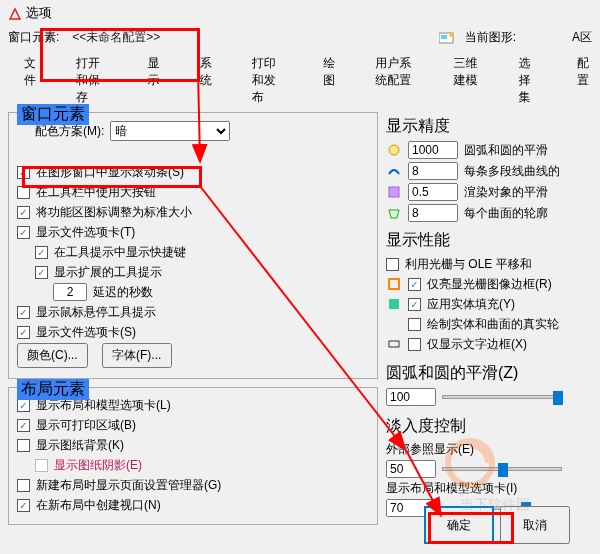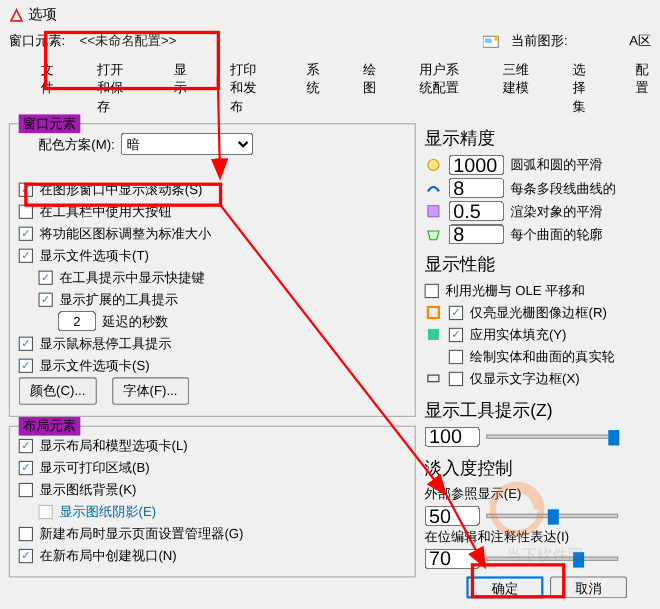--- a/index.html
+++ b/index.html
@@ -3,41 +3,41 @@
 <meta charset="utf-8">
 <style>
 * { box-sizing: border-box; font-family: "Microsoft YaHei", sans-serif; }
 body { margin: 0; width: 600px; height: 554px; background: #f0f0f0; font-size: 12px; color: #000; position: relative; overflow: hidden; }
 .window { background: #f0f0f0; }
 .title-bar { padding: 4px 8px; font-size: 13px; }
 .title-bar svg { vertical-align: middle; }
 .config-row { display: flex; align-items: center; padding: 2px 8px; gap: 8px; }
 .profile-box { border: 1px solid transparent; padding: 0 4px; }
 .unnamed { color: #222; }
-.tabs { display: flex; gap: 19px; margin-top: 2px; padding-left: 27px; }
+.tabs { display: flex; gap: 19px; margin-top: 2px; padding-left: 14px; }
 .tab { padding: 4px 10px; font-size: 12px; cursor: pointer; }
 .content { display: flex; gap: 8px; padding: 2px 8px; }
 .col-left { width: 370px; }
 .col-right { width: 200px; }
 .fieldset { border: 1px solid #aaa; margin-bottom: 8px; padding: 6px 8px 8px; position: relative; }
-.legend { position: absolute; top: -9px; left: 8px; background: #a21caf; padding: 0 4px; font-size: 12px; }
+.legend { position: absolute; top: -9px; left: 8px; background: #3b82f6; padding: 0 4px; font-size: 16px; }
 .row { display: flex; align-items: center; gap: 6px; margin: 2px 0; min-height: 18px; }
 .indent1 { padding-left: 18px; }
 .indent2 { padding-left: 36px; }
 .checkbox { width: 13px; height: 13px; border: 1px solid #555; background: #fff; display: inline-flex; align-items: center; justify-content: center; font-size: 10px; color: #2a7de1; cursor: pointer; }
 .checkbox.disabled { color: #aaa; border-color: #bbb; }
 select { width: 120px; height: 20px; font-size: 12px; }
 input.num { width: 34px; height: 18px; font-size: 12px; text-align: center; }
 button.btn { padding: 2px 8px; font-size: 12px; min-width: 70px; }
-.right-edit { width: 50px; height: 18px; font-size: 18px; }
+.right-edit { width: 50px; height: 18px; font-size: 12px; }
 .drawing-icon { width: 18px; height: 14px; }
 .slider-track { height: 4px; background: #d0d0d0; border: 1px solid #999; width: 120px; position: relative; }
 .slider-thumb { position: absolute; top: -5px; width: 10px; height: 14px; background: #0078d7; left: 0; }
 .bottom-btns { position: absolute; right: 30px; bottom: 10px; display: flex; gap: 6px; }
-.bottom-btns button { width: 70px; height: 20px; font-size: 12px; }
+.bottom-btns button { width: 70px; height: 38px; font-size: 12px; }
 .bottom-btns button.ok { border: 2px solid #0078d7; }
 .watermark { position: absolute; right: 50px; bottom: 40px; opacity: 0.25; pointer-events: none; }
 .red-box { position: absolute; border: 3px solid red; pointer-events: none; z-index: 5; }
 .arrow-line { position: absolute; pointer-events: none; z-index: 5; }
 .grp-title { font-size: 16px; margin: 4px 0; }
 .precision-row { display: flex; align-items: center; gap: 6px; margin: 3px 0; }
 .p-icon { width: 16px; height: 16px; display: inline-flex; align-items: center; justify-content: center; }
 .p-icon svg { width: 14px; height: 14px; }
 </style>
 </head>
@@ -66,22 +66,22 @@
     </span>
     <span>当前图形:</span>
     <span style="width:40px"></span>
     <span>A区</span>
   </div>
 
   <div class="tabs">
     <div class="tab">文件</div>
     <div class="tab">打开和保存</div>
     <div class="tab">显示</div>
+    <div class="tab">系统</div>
     <div class="tab">打印和发布</div>
-    <div class="tab">系统</div>
     <div class="tab">绘图</div>
     <div class="tab">用户系统配置</div>
     <div class="tab">三维建模</div>
     <div class="tab">选择集</div>
     <div class="tab">配置</div>
   </div>
 
   <div class="content">
     <div class="col-left">
       <div class="fieldset">
@@ -142,21 +142,21 @@
         <div class="row">
           <span class="checkbox">✓</span>
           <span>显示可打印区域(B)</span>
         </div>
         <div class="row">
           <span class="checkbox"></span>
           <span>显示图纸背景(K)</span>
         </div>
         <div class="row indent1">
           <span class="checkbox disabled"></span>
-          <span style="color:#0369a1">显示图纸阴影(E)</span>
+          <span style="color:#be185d">显示图纸阴影(E)</span>
         </div>
         <div class="row">
           <span class="checkbox"></span>
           <span>新建布局时显示页面设置管理器(G)</span>
         </div>
         <div class="row">
           <span class="checkbox">✓</span>
           <span>在新布局中创建视口(N)</span>
         </div>
       </div>
@@ -232,37 +232,37 @@
       <div class="row">
         <span class="p-icon">
             <svg>
               <rect x="2" y="4" width="10" height="6" fill="none" stroke="#333"></rect>
             </svg>
           </span>
         <span class="checkbox"></span>
         <span>仅显示文字边框(X)</span>
       </div>
 
-      <div class="grp-title" style="margin-top:10px">显示工具提示(Z)</div>
+      <div class="grp-title" style="margin-top:10px">圆弧和圆的平滑(Z)</div>
       <div class="row">
         <input class="right-edit" value="100" style="">
         <div class="slider-track">
             <div class="slider-thumb" style="left:110px"></div>
           </div>
       </div>
 
       <div class="grp-title" style="margin-top:10px">淡入度控制</div>
       <div>外部参照显示(E)</div>
       <div class="row">
         <input class="right-edit" value="50" style="">
         <div class="slider-track">
             <div class="slider-thumb" style="left:55px"></div>
           </div>
       </div>
-      <div>在位编辑和注释性表达(I)</div>
+      <div>显示布局和模型选项卡(I)</div>
       <div class="row">
         <input class="right-edit" value="70" style="">
         <div class="slider-track">
             <div class="slider-thumb" style="left:78px"></div>
           </div>
       </div>
     </div>
   </div>
 </div>
 

